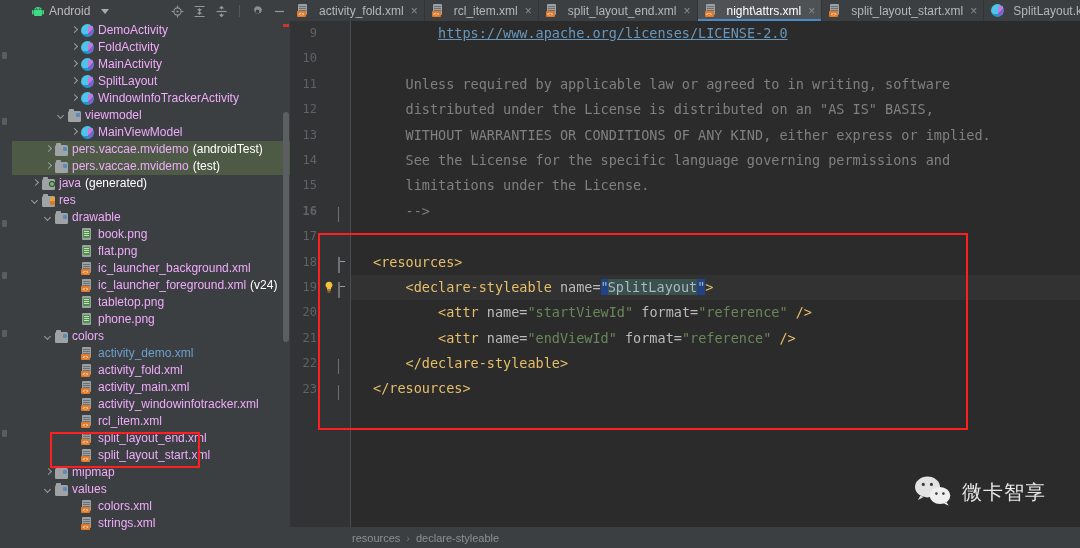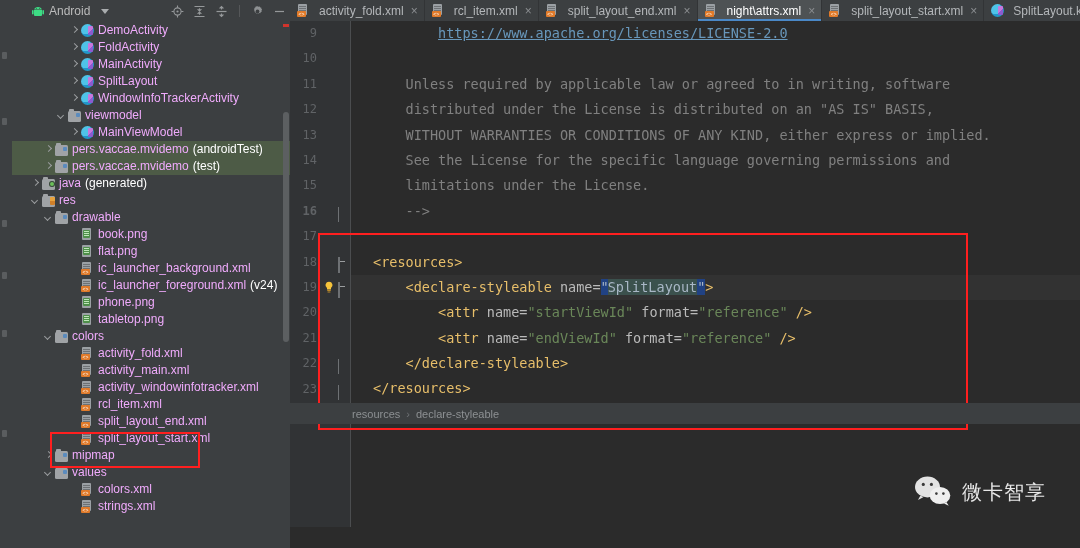--- a/index.html
+++ b/index.html
@@ -3,21 +3,21 @@
 <meta charset="utf-8">
 <style>
   html,body{margin:0;padding:0;}
   body{
     width:1080px;height:548px;overflow:hidden;
     background:#3c3f41;
     font-family:"Liberation Sans",sans-serif;
     font-size:12px;color:#bbbbbb;
     -webkit-font-smoothing:antialiased;
   }
-  #root{position:relative;width:1080px;height:424px;}
+  #root{position:relative;width:1080px;height:548px;}
 
   
   .toolstrip{
     position:absolute;left:0;top:0;width:12px;height:548px;
     background:#3c3f41;border-right:1px solid #2b2b2b;
   }
   .toolstrip .nub{
     position:absolute;left:2px;width:5px;height:7px;background:#5a5d5f;border-radius:1px;
   }
 
@@ -345,36 +345,45 @@
             <span class="lbl">ic_launcher_foreground.xml</span>
             <span class="sfx">(v24)</span>
           </div>
           <div class="row">
             <span style="display: inline-block; flex: 0 0 auto; width: 58px;"></span>
             <span class="arrow"></span>
             <span class="ico ic-png">
               <span class="pg"></span>
               <span class="gr"></span>
             </span>
+            <span class="lbl">tabletop.png</span>
+          </div>
+          <div class="row">
+            <span style="display: inline-block; flex: 0 0 auto; width: 58px;"></span>
+            <span class="arrow"></span>
+            <span class="ico ic-png">
+              <span class="pg"></span>
+              <span class="gr"></span>
+            </span>
             <span class="lbl">phone.png</span>
-          </div>
-          <div class="row">
-            <span style="display: inline-block; flex: 0 0 auto; width: 58px;"></span>
-            <span class="arrow"></span>
-            <span class="ico ic-png">
-              <span class="pg"></span>
-              <span class="gr"></span>
-            </span>
-            <span class="lbl">tabletop.png</span>
           </div>
           <div class="row">
             <span style="display: inline-block; flex: 0 0 auto; width: 32px;"></span>
             <span class="arrow d"></span>
             <span class="ico ic-folder"></span>
             <span class="lbl">colors</span>
+          </div>
+          <div class="row">
+            <span style="display: inline-block; flex: 0 0 auto; width: 58px;"></span>
+            <span class="arrow"></span>
+            <span class="ico ic-xml">
+              <span class="pg"></span>
+              <span class="tg">&lt;&gt;</span>
+            </span>
+            <span class="lbl blue">activity_demo.xml</span>
           </div>
           <div class="row">
             <span style="display: inline-block; flex: 0 0 auto; width: 58px;"></span>
             <span class="arrow"></span>
             <span class="ico ic-xml">
               <span class="pg"></span>
               <span class="tg">&lt;&gt;</span>
             </span>
             <span class="lbl">activity_fold.xml</span>
           </div>

